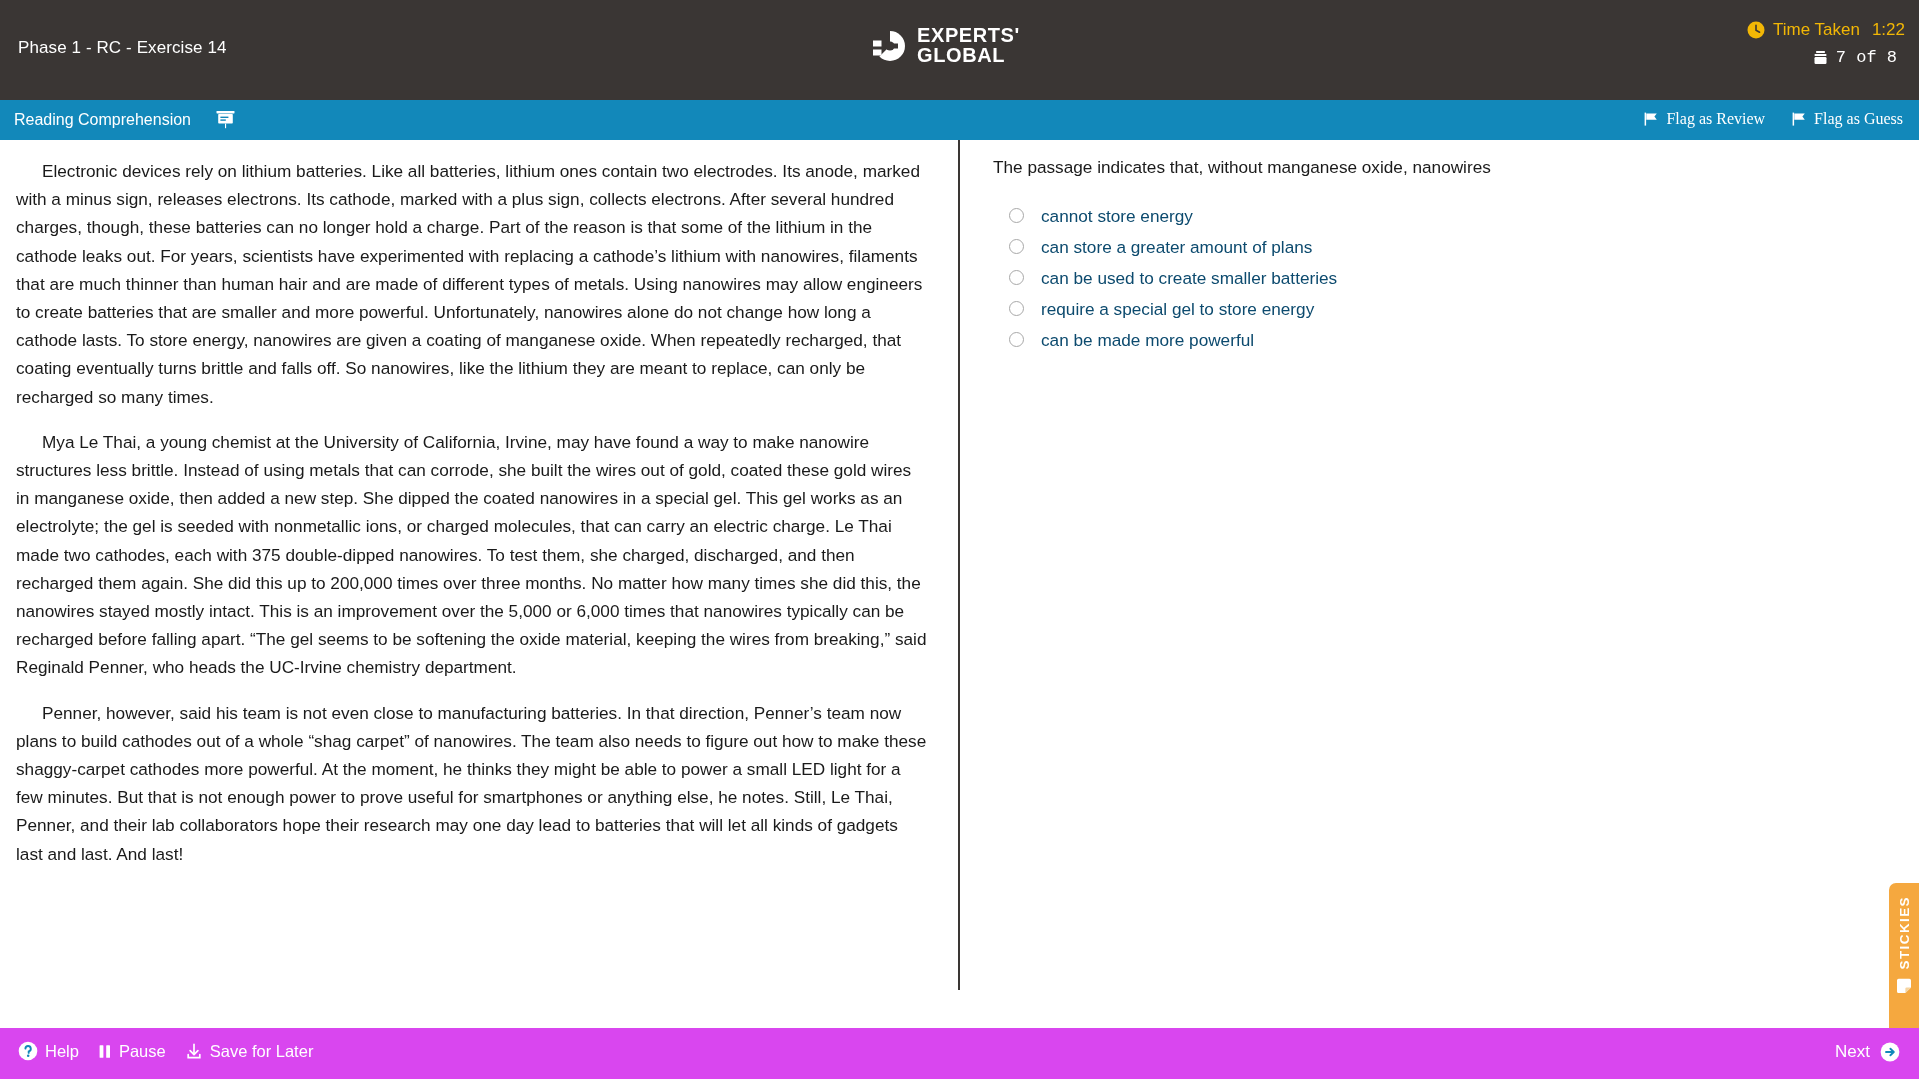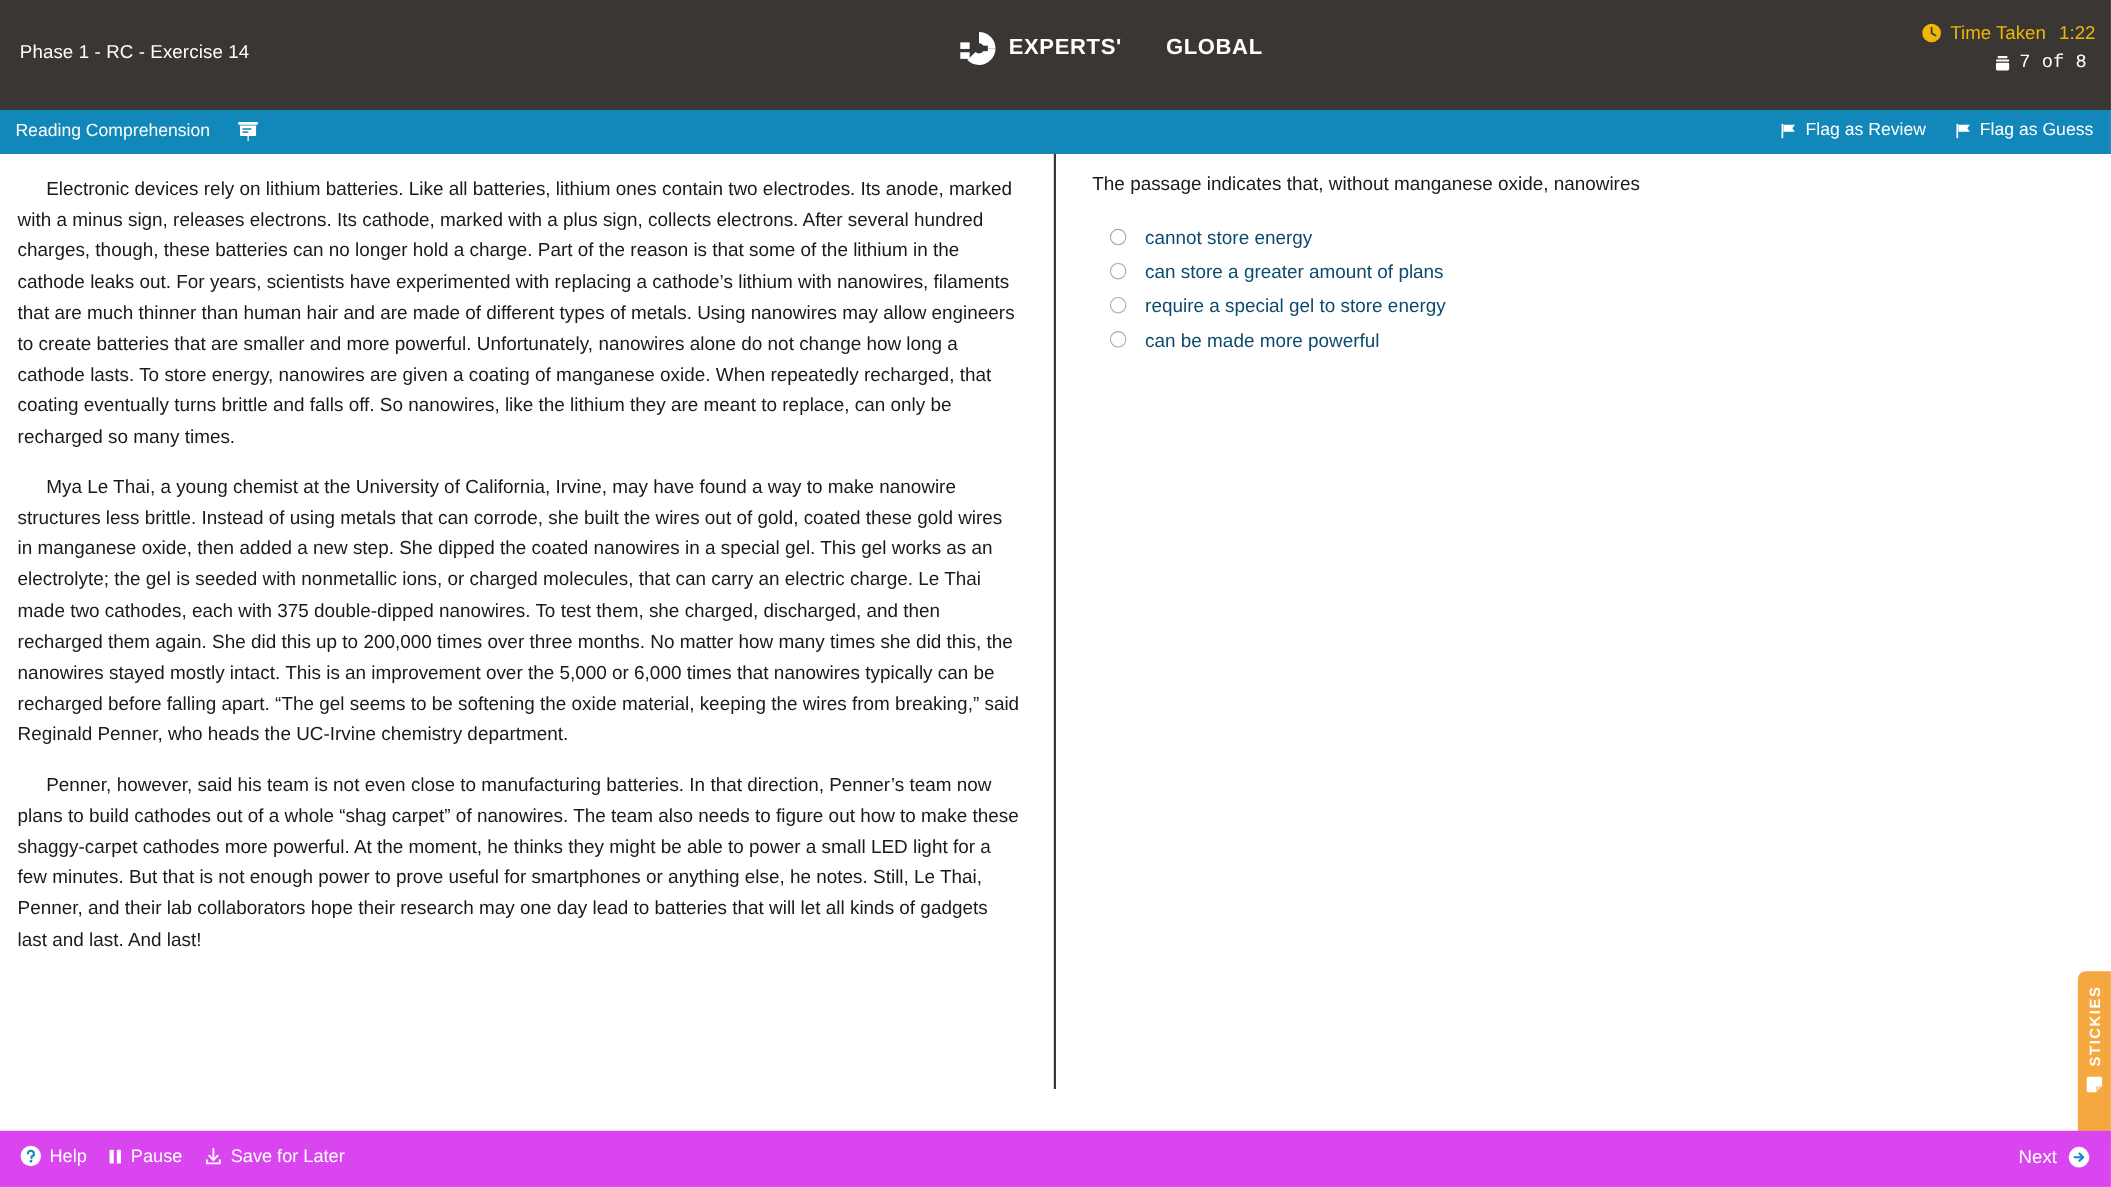--- a/index.html
+++ b/index.html
@@ -28,23 +28,22 @@
   #brand-logo {
     position: absolute;
     left: 872px; top: 26px;
     display: flex;
     align-items: center;
     gap: 9px;
   }
   #brand-mark { width: 36px; height: 36px; display: block; }
   #brand-text {
     display: flex;
-    flex-direction: row;
+    flex-direction: column;
     line-height: 0.98;
-    gap: 40px;
   }
   #brand-text span {
     color: #ffffff;
     font-weight: bold;
     font-size: 20px;
     letter-spacing: 0.6px;
   }
   #timer-block {
     position: absolute;
     right: 14px; top: 20px;
@@ -78,20 +77,21 @@
     align-items: center;
     gap: 24px;
   }
   #section-title { color: #ffffff; font-size: 16px; }
   #flag-group {
     position: absolute;
     right: 16px; top: 10px;
     display: flex;
     align-items: center;
     gap: 26px;
+    font-family: Liberation Serif, serif;
   }
   .flag-btn {
     display: flex;
     align-items: center;
     gap: 7px;
     color: #ffffff;
     font-size: 16px;
     cursor: pointer;
   }
 
@@ -306,20 +306,24 @@
       <div class="option-row">
         <span class="radio-dot"></span>
         <span class="option-label">cannot store energy</span>
       </div>
       <div class="option-row">
         <span class="radio-dot"></span>
         <span class="option-label">can store a greater amount of plans</span>
       </div>
       <div class="option-row">
         <span class="radio-dot"></span>
+        <span class="option-label">can be used to create smaller batteries</span>
+      </div>
+      <div class="option-row">
+        <span class="radio-dot"></span>
         <span class="option-label">require a special gel to store energy</span>
       </div>
       <div class="option-row">
         <span class="radio-dot"></span>
         <span class="option-label">can be made more powerful</span>
       </div>
     </div>
   </div>
 
   <div id="stickies-tab">

